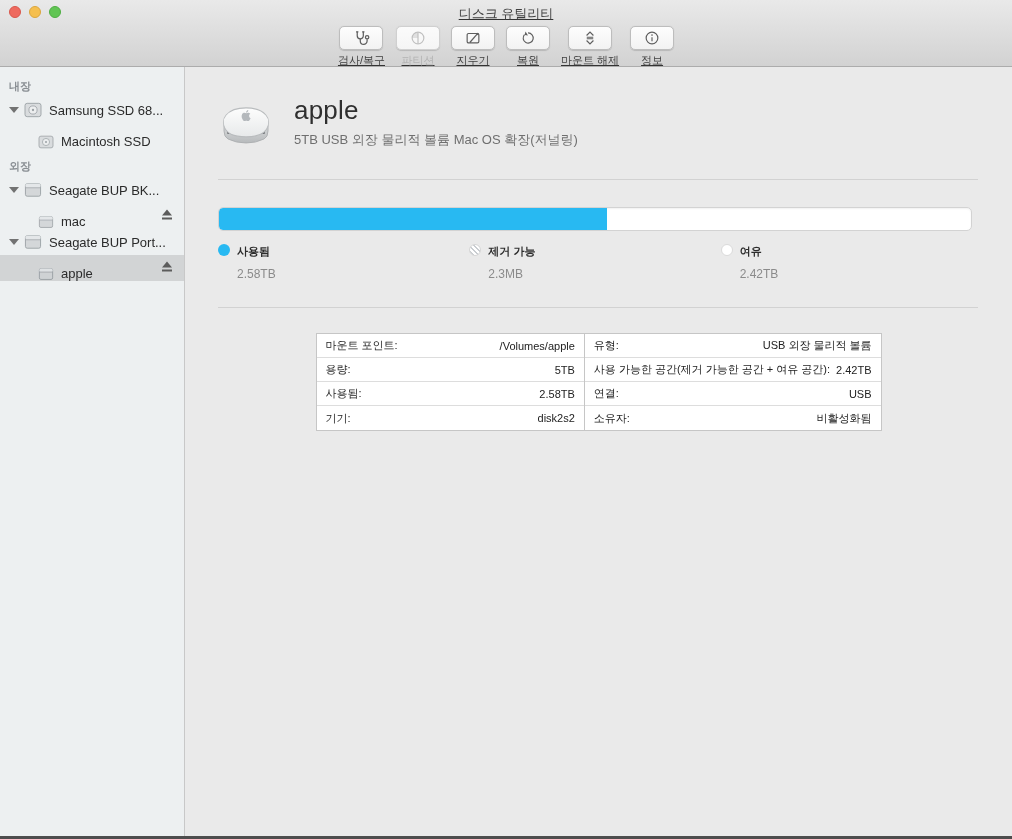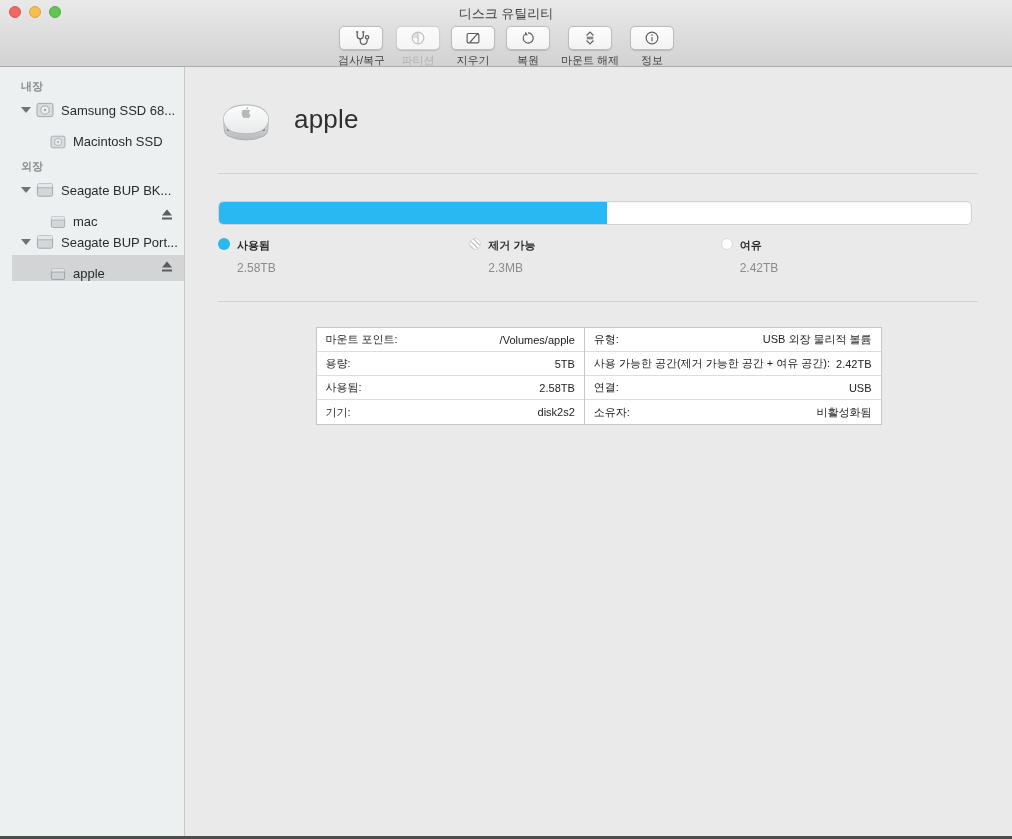--- a/index.html
+++ b/index.html
@@ -10,20 +10,21 @@
     -webkit-font-smoothing:antialiased;
   }
   .window { width:1012px; height:839px; display:flex; flex-direction:column; position:relative; }
 
   
   .titlebar {
     height:67px; flex:0 0 67px;
     background:linear-gradient(#e9e9e9,#d2d2d2);
     border-bottom:1px solid #acacac;
     position:relative;
+    text-decoration:underline;
   }
   .traffic { position:absolute; top:6px; left:9px; display:flex; gap:8px; }
   .light { width:12px; height:12px; border-radius:50%; }
   .light.red    { background:#ee6a5f; border:0.5px solid #d9574c; }
   .light.yellow { background:#f5bf4f; border:0.5px solid #dba63d; }
   .light.green  { background:#61c554; border:0.5px solid #4eae42; }
   .win-title {
     text-align:center; font-size:13px; color:#3f3f3f; padding-top:5px; font-weight:400;
   }
   .toolbar { display:flex; justify-content:center; gap:11px; margin-top:3px; }
@@ -44,21 +45,20 @@
   .tb-item.disabled .tb-icon .fillpart { fill:#c0c0c0; }
 
   
   .app-body { flex:1; display:flex; min-height:0; }
   .sidebar {
     width:185px; flex:0 0 185px;
     background:#edf0f1;
     border-right:1px solid #c8c8c8;
     padding-top:8px;
     font-size:13px;
-    padding-left:12px;
   }
   .side-section-label { font-size:11px; font-weight:700; color:#8a8f94; padding:4px 0 3px 9px; }
   .side-row {
     height:26px; display:flex; align-items:center; position:relative;
     color:#2b2b2b;
   }
   .side-row.selected { background:#d2d4d5; }
   .disclosure {
     width:0; height:0; margin-left:9px;
     border-left:5px solid transparent; border-right:5px solid transparent;
@@ -297,20 +297,21 @@
                 <stop offset="1" stop-color="#b7babc"></stop>
             </linearGradient>
           </defs>
           <path d="M6 33 q0 6 4 8 q8 4 18 4 q10 0 18 -4 q4 -2 4 -8 l0 -6 l-44 0 Z" fill="url(#sideg)" stroke="#a8abad" stroke-width="0.8"></path>
           <rect x="9" y="33.5" width="38" height="2.4" rx="1.2" fill="#6f7376"></rect>
           <path d="M28 2 q14 0 20 5 q4 3.2 2 7.5 q-3 7.5 -22 7.5 q-19 0 -22 -7.5 q-2 -4.3 2 -7.5 q6 -5 20 -5 Z" fill="url(#topg)" stroke="#b9bcbe" stroke-width="0.8" transform="translate(0,7) scale(1,1.45)"></path>
           <path transform="translate(21.5,11) scale(0.55)" fill="#b4b8bc" d="M18.71 19.5c-.83 1.24-1.71 2.45-3.05 2.47-1.34.03-1.77-.79-3.29-.79-1.53 0-2 .77-3.27.82-1.31.05-2.3-1.32-3.14-2.53C4.25 17 2.94 12.45 4.7 9.39c.87-1.52 2.43-2.48 4.12-2.51 1.28-.02 2.5.87 3.29.87.78 0 2.26-1.07 3.81-.91.65.03 2.47.26 3.64 1.98-.09.06-2.17 1.28-2.15 3.81.03 3.02 2.65 4.03 2.68 4.04-.03.07-.42 1.44-1.38 2.83M13 3.5c.73-.83 1.94-1.46 2.94-1.5.13 1.17-.34 2.35-1.04 3.19-.69.85-1.83 1.51-2.95 1.42-.15-1.15.41-2.35 1.05-3.11z"></path>
         </svg>
         <div class="vol-text">
           <div class="vol-title">apple</div>
+          <div class="vol-sub">5TB USB 외장 물리적 볼륨 Mac OS 확장(저널링)</div>
         </div>
       </div>
 
       <div class="divider div1"></div>
 
       <div class="usage-wrap">
         <div class="usage-bar">
           <div class="usage-used" style="width: 51.6%;"></div>
         </div>
       </div>

